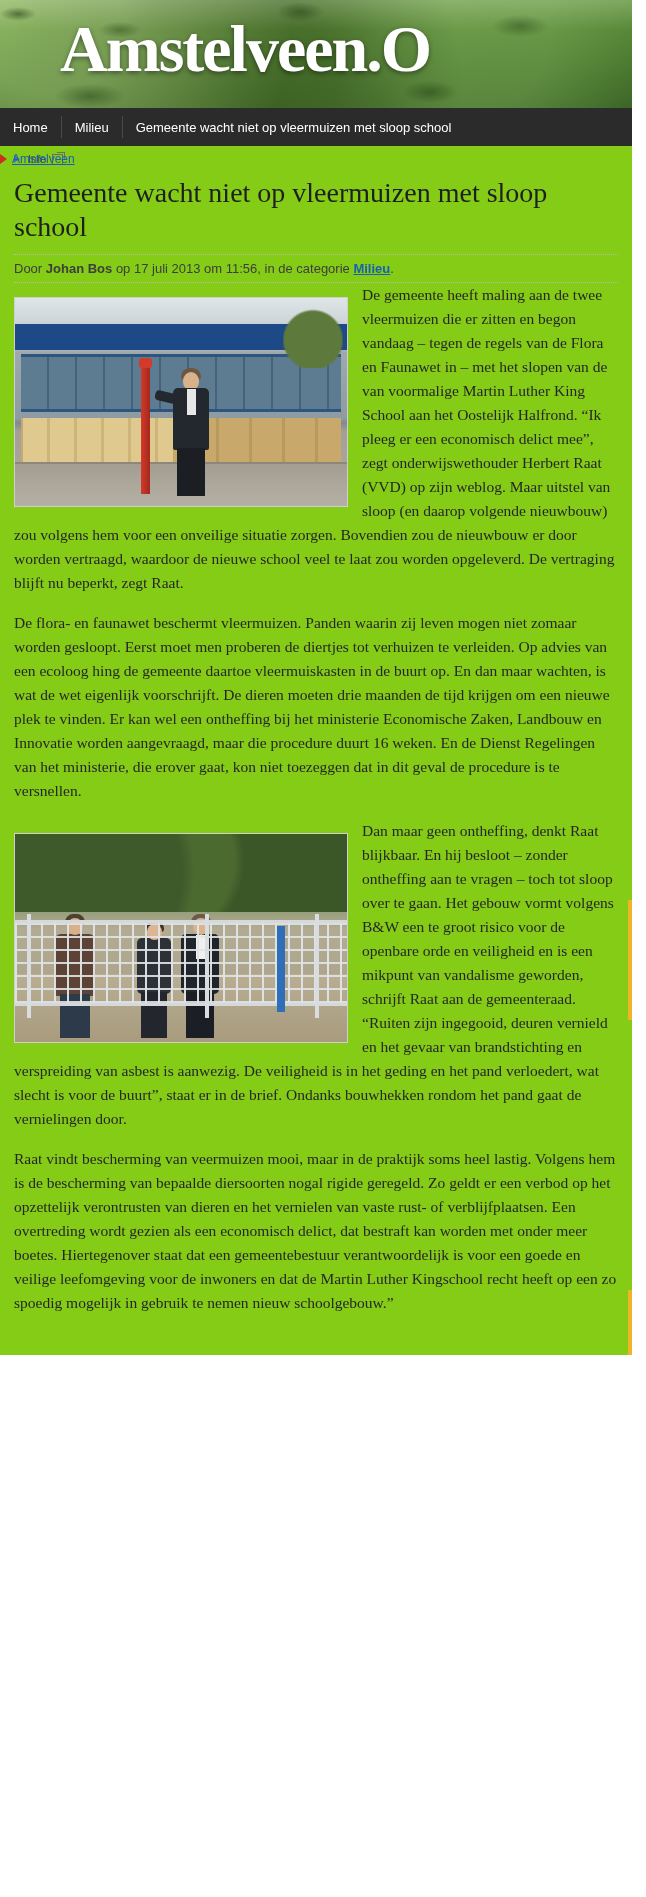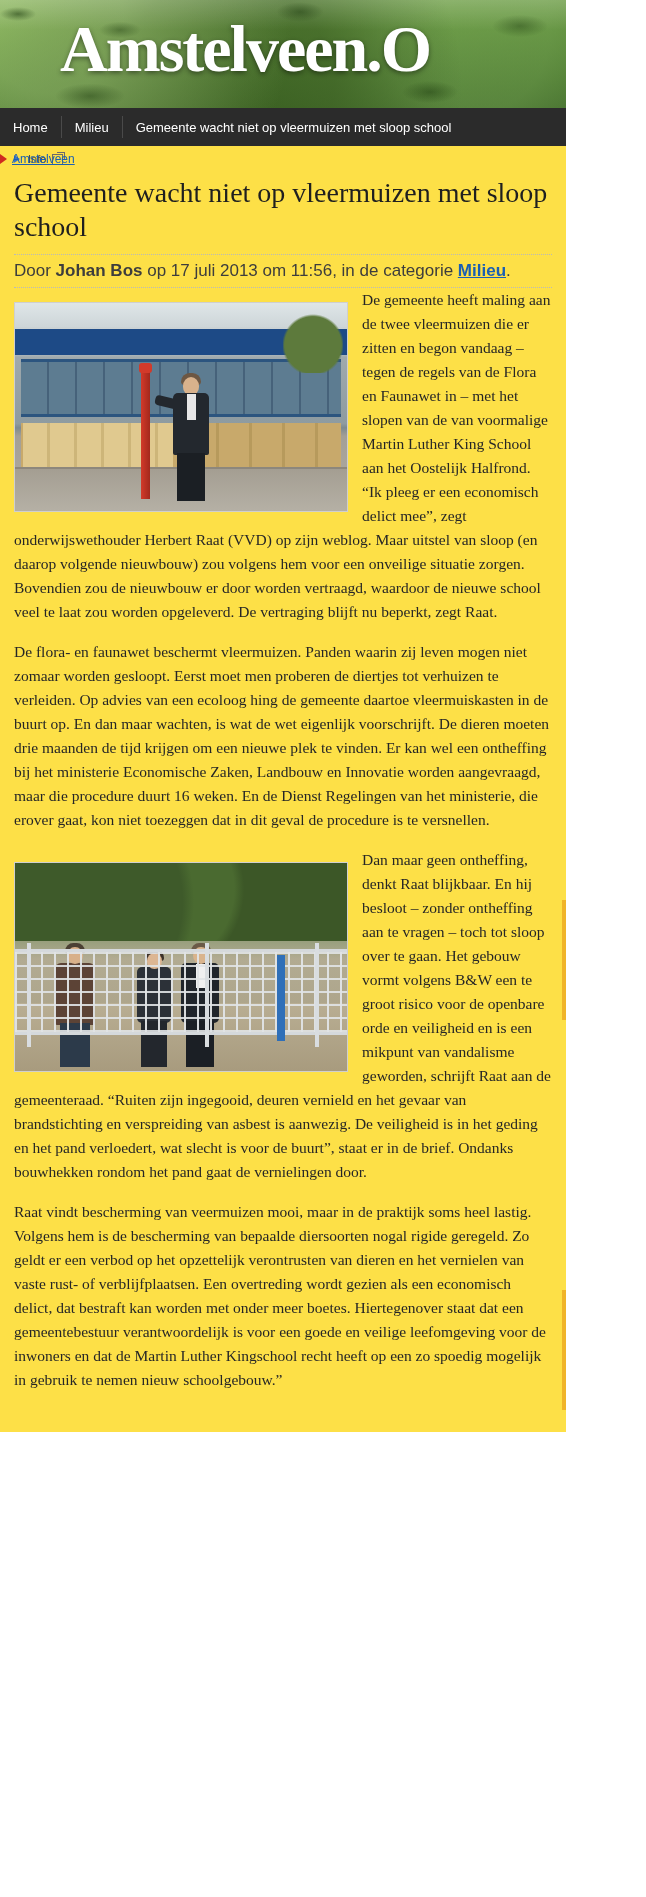--- a/index.html
+++ b/index.html
@@ -7,24 +7,24 @@
     margin: 0;
     padding: 0;
     background: #ffffff;
   }
   body {
     width: 646px;
     font-family: "Liberation Serif", serif;
     color: #2b2b2b;
   }
   .page {
-    width: 566px;
+    width: 632px;
     position: relative;
     overflow: hidden;
-    background: #fde047;
+    background: #84cc16;
   }
 
   
   .masthead {
     position: relative;
     height: 108px;
     width: 646px;
     overflow: hidden;
     background: #2f5d22;
   }
@@ -169,21 +169,21 @@
     margin: 4px 0 10px 0;
   }
   .rule {
     border: 0;
     border-top: 1px dotted #b9b9b9;
     margin: 0;
     height: 0;
   }
   .byline {
     font-family: "Liberation Sans", sans-serif;
-    font-size: 17px;
+    font-size: 13px;
     color: #3d3d3d;
     padding: 6px 0 6px 0;
   }
   .byline .author { font-weight: bold; }
   .byline a.cat { color: #1a5fb4; font-weight: bold; text-decoration: underline; }
 
   .body {
     font-size: 15.5px;
     line-height: 24px;
     color: #262626;

